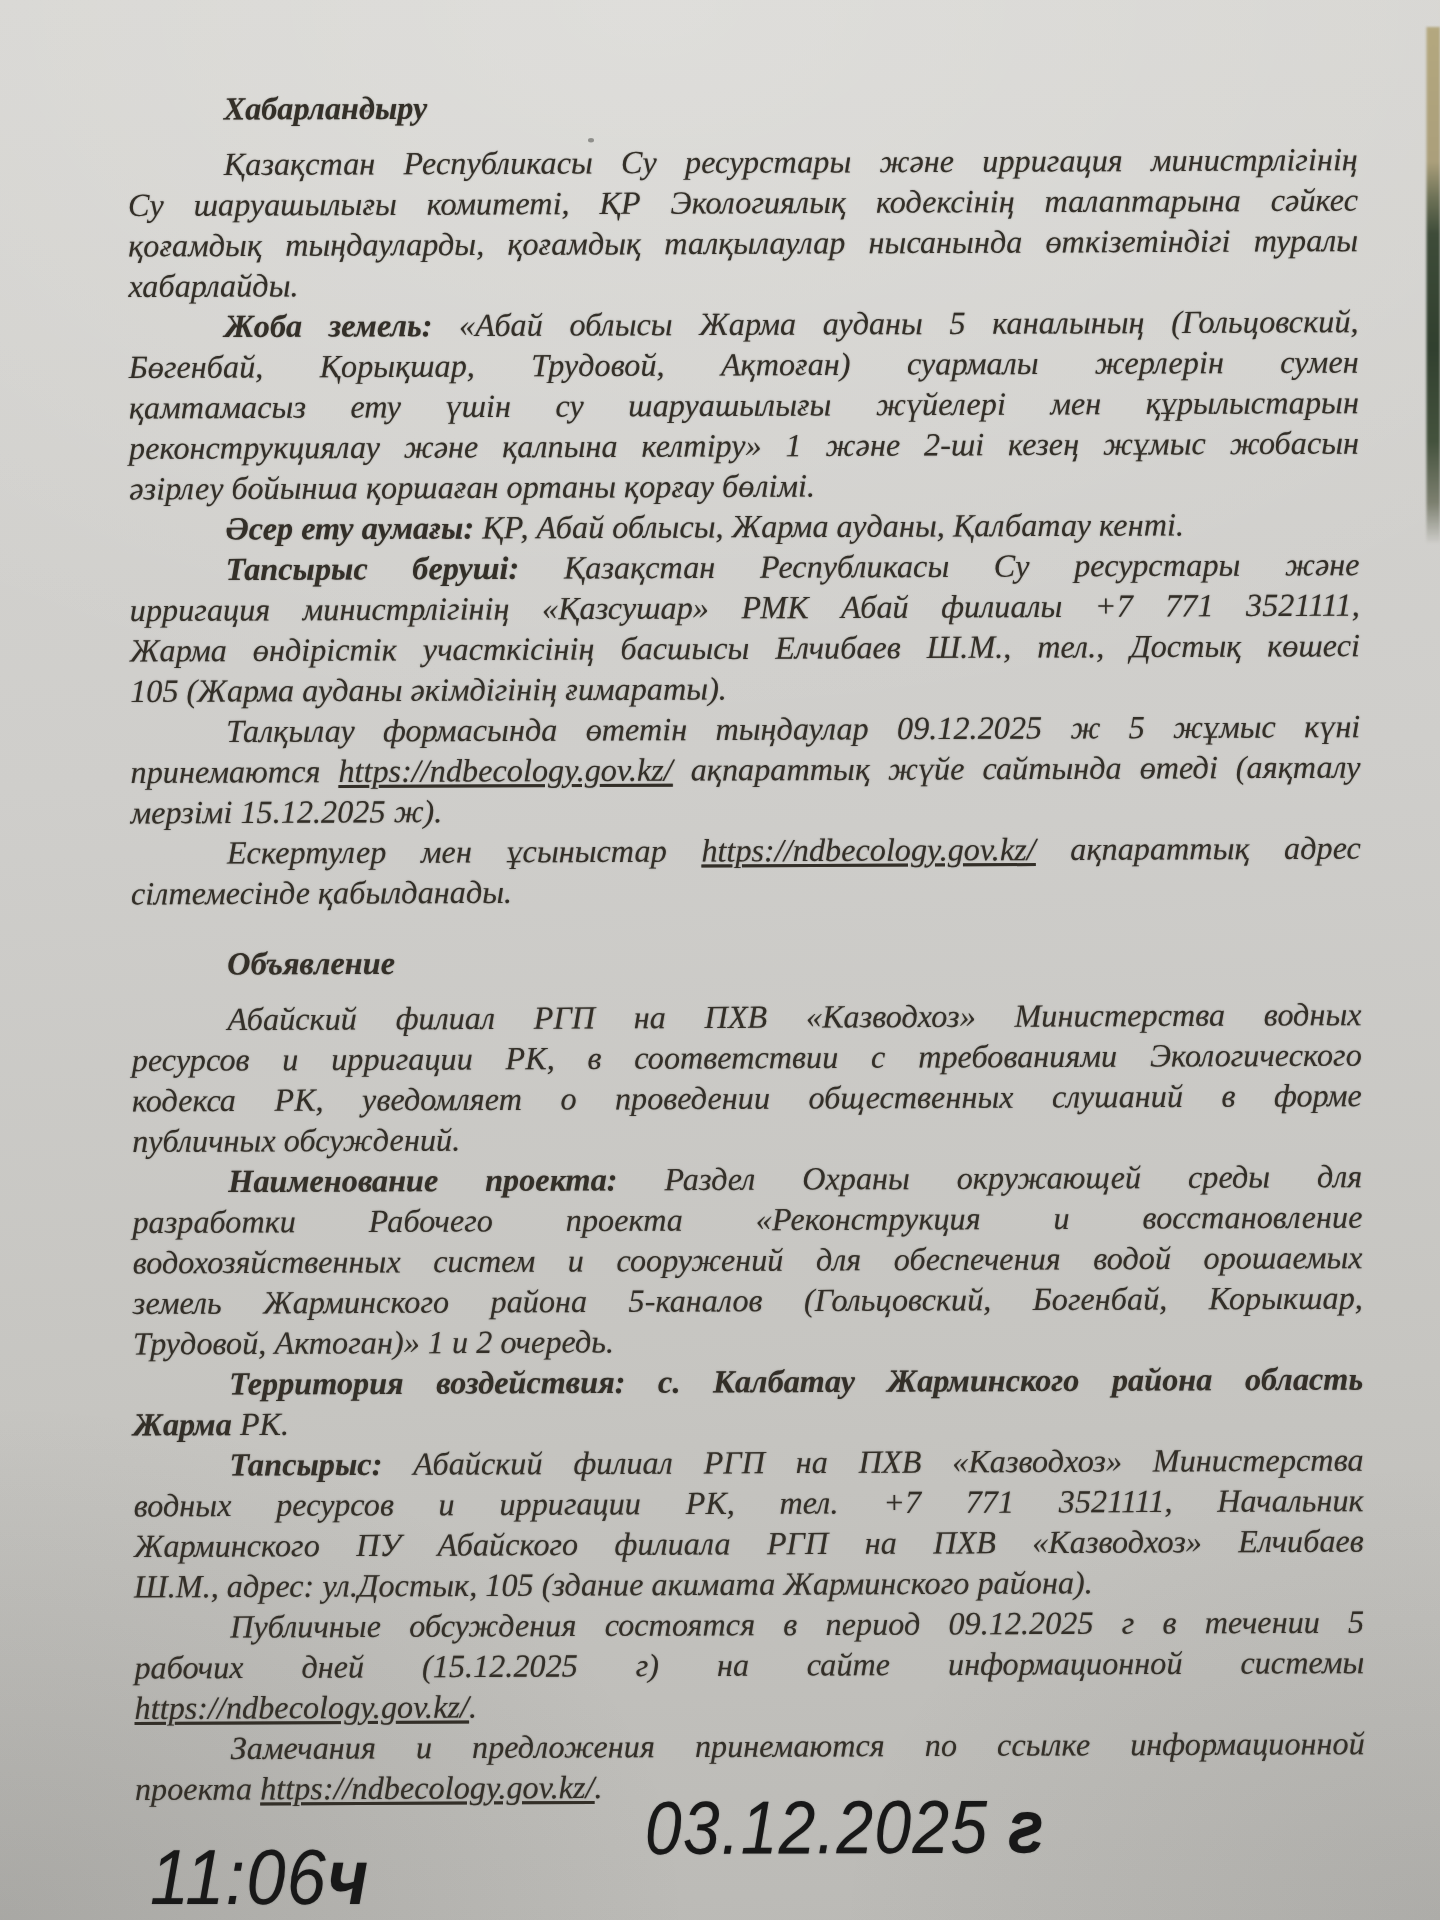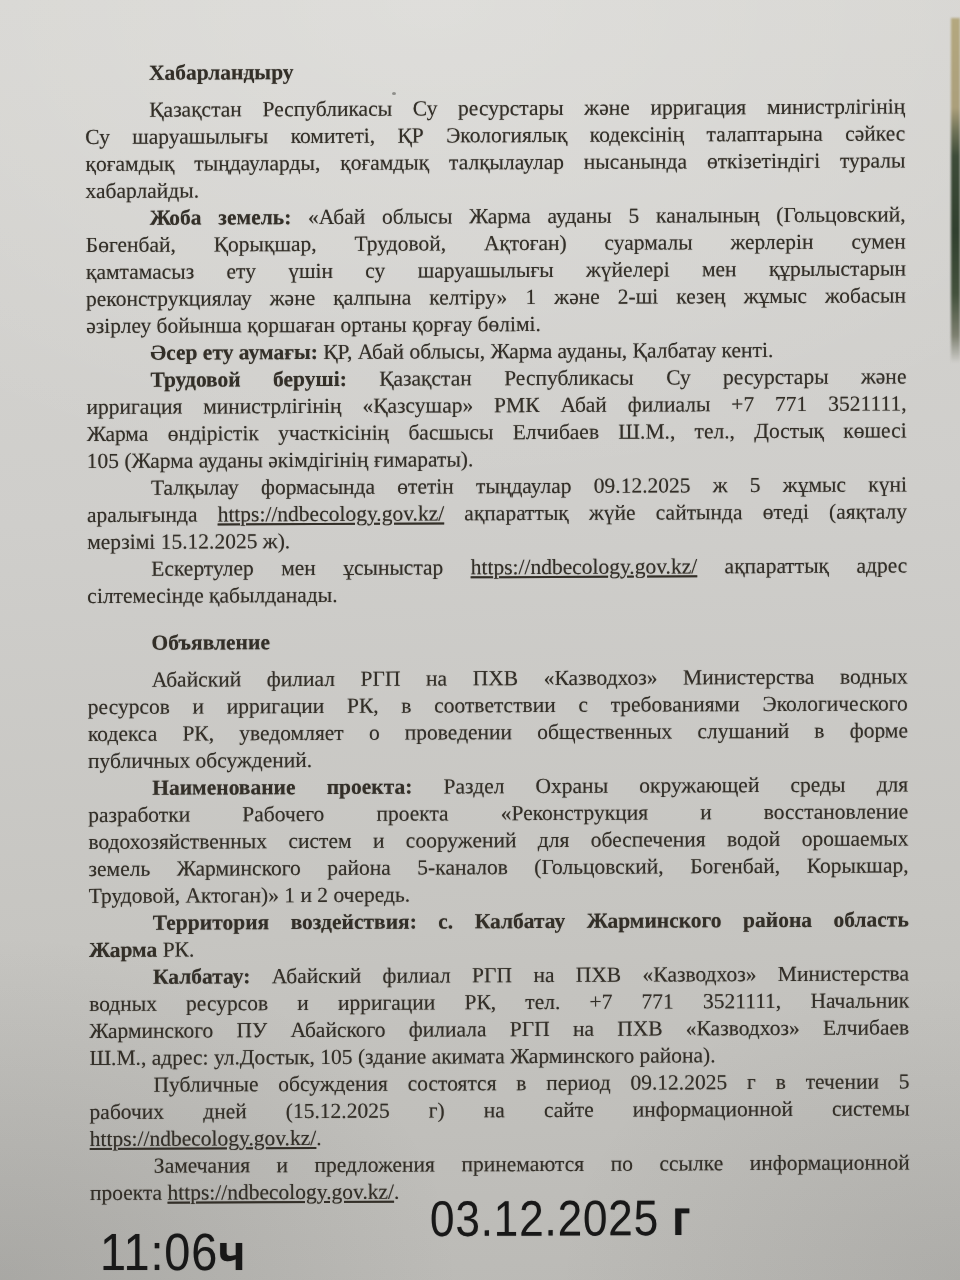--- a/index.html
+++ b/index.html
@@ -4,20 +4,21 @@
 <style>
   html,body{margin:0;padding:0;background:#9a9a96;}
   .page{
     position:relative;width:960px;height:1280px;overflow:hidden;
     background:
       radial-gradient(120% 55% at 45% 0%, rgba(255,255,255,.22), rgba(255,255,255,0) 70%),
       radial-gradient(80% 45% at 0% 100%, rgba(50,50,48,.14), rgba(50,50,48,0) 60%),
       radial-gradient(70% 40% at 100% 100%, rgba(50,50,48,.10), rgba(50,50,48,0) 60%),
       linear-gradient(178deg, #d6d5d1 0%, #cfcecb 40%, #c6c5c1 72%, #bbbab6 100%);
     font-family:"Liberation Serif","DejaVu Serif",serif;
+    font-style:italic;
   }
   .edge-strip{
     position:absolute;right:0;top:18px;width:9px;height:345px;
     background:linear-gradient(180deg,
       #b4a87f 0%, #ab9f7b 26%, #6e7257 33%,
       #3e4c39 40%, #31402f 62%, #44523d 80%,
       #7d8070 92%, rgba(187,186,178,0) 100%);
     filter:blur(.8px);
   }
   .speck{position:absolute;background:#8f8f8b;border-radius:50%;}
@@ -77,32 +78,32 @@
 
     <div>
       <div class="ln fi la">
         <span class="b">Әсер ету аумағы:</span>
         <span>ҚР, Абай облысы, Жарма ауданы, Қалбатау кенті.</span>
       </div>
     </div>
 
     <div>
       <div class="ln fi">
-        <span class="b">Трудовой беруші:</span>
+        <span class="b">Тапсырыс беруші:</span>
         <span>Қазақстан Республикасы Су ресурстары және</span>
       </div>
       <div class="ln">ирригация министрлігінің «Қазсушар» РМК Абай филиалы +7 771 3521111,</div>
       <div class="ln">Жарма өндірістік участкісінің басшысы Елчибаев Ш.М., тел., Достық көшесі</div>
       <div class="ln la">105 (Жарма ауданы әкімдігінің ғимараты).</div>
     </div>
 
     <div>
       <div class="ln fi">Талқылау формасында өтетін тыңдаулар 09.12.2025 ж 5 жұмыс күні</div>
       <div class="ln">
-        <span>аралығында</span>
+        <span>принемаются</span>
         <span class="lnk">https://ndbecology.gov.kz/</span>
         <span>ақпараттық жүйе сайтында өтеді (аяқталу</span>
       </div>
       <div class="ln la">мерзімі 15.12.2025 ж).</div>
     </div>
 
     <div>
       <div class="ln fi">
         <span>Ескертулер мен ұсыныстар</span>
         <span class="lnk">https://ndbecology.gov.kz/</span>
@@ -139,21 +140,21 @@
         <span class="b">Территория воздействия: с. Калбатау Жарминского района область</span>
       </div>
       <div class="ln la">
         <span class="b">Жарма</span>
         <span>РК.</span>
       </div>
     </div>
 
     <div>
       <div class="ln fi">
-        <span class="b">Калбатау:</span>
+        <span class="b">Тапсырыс:</span>
         <span>Абайский филиал РГП на ПХВ «Казводхоз» Министерства</span>
       </div>
       <div class="ln">водных ресурсов и ирригации РК, тел. +7 771 3521111, Начальник</div>
       <div class="ln">Жарминского ПУ Абайского филиала РГП на ПХВ «Казводхоз» Елчибаев</div>
       <div class="ln la">Ш.М., адрес: ул.Достык, 105 (здание акимата Жарминского района).</div>
     </div>
 
     <div>
       <div class="ln fi">Публичные обсуждения состоятся в период 09.12.2025 г в течении 5</div>
       <div class="ln">рабочих дней (15.12.2025 г) на сайте информационной системы</div>

